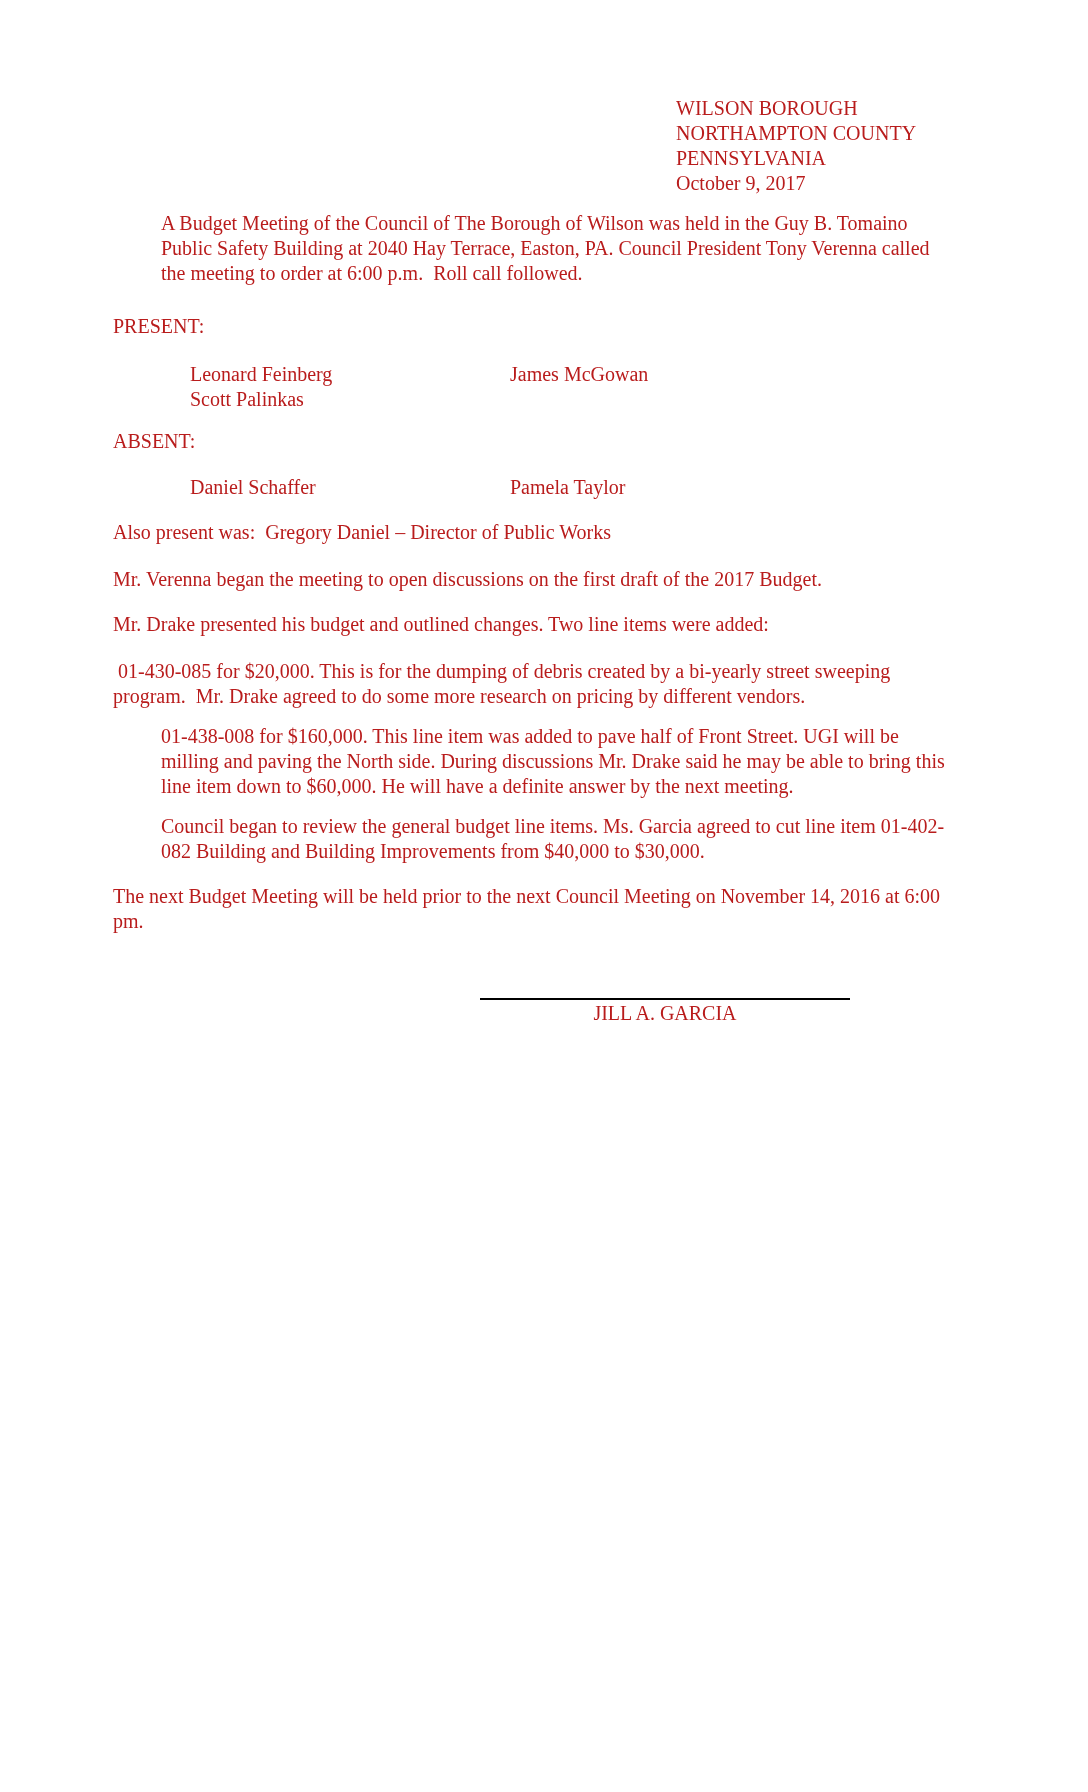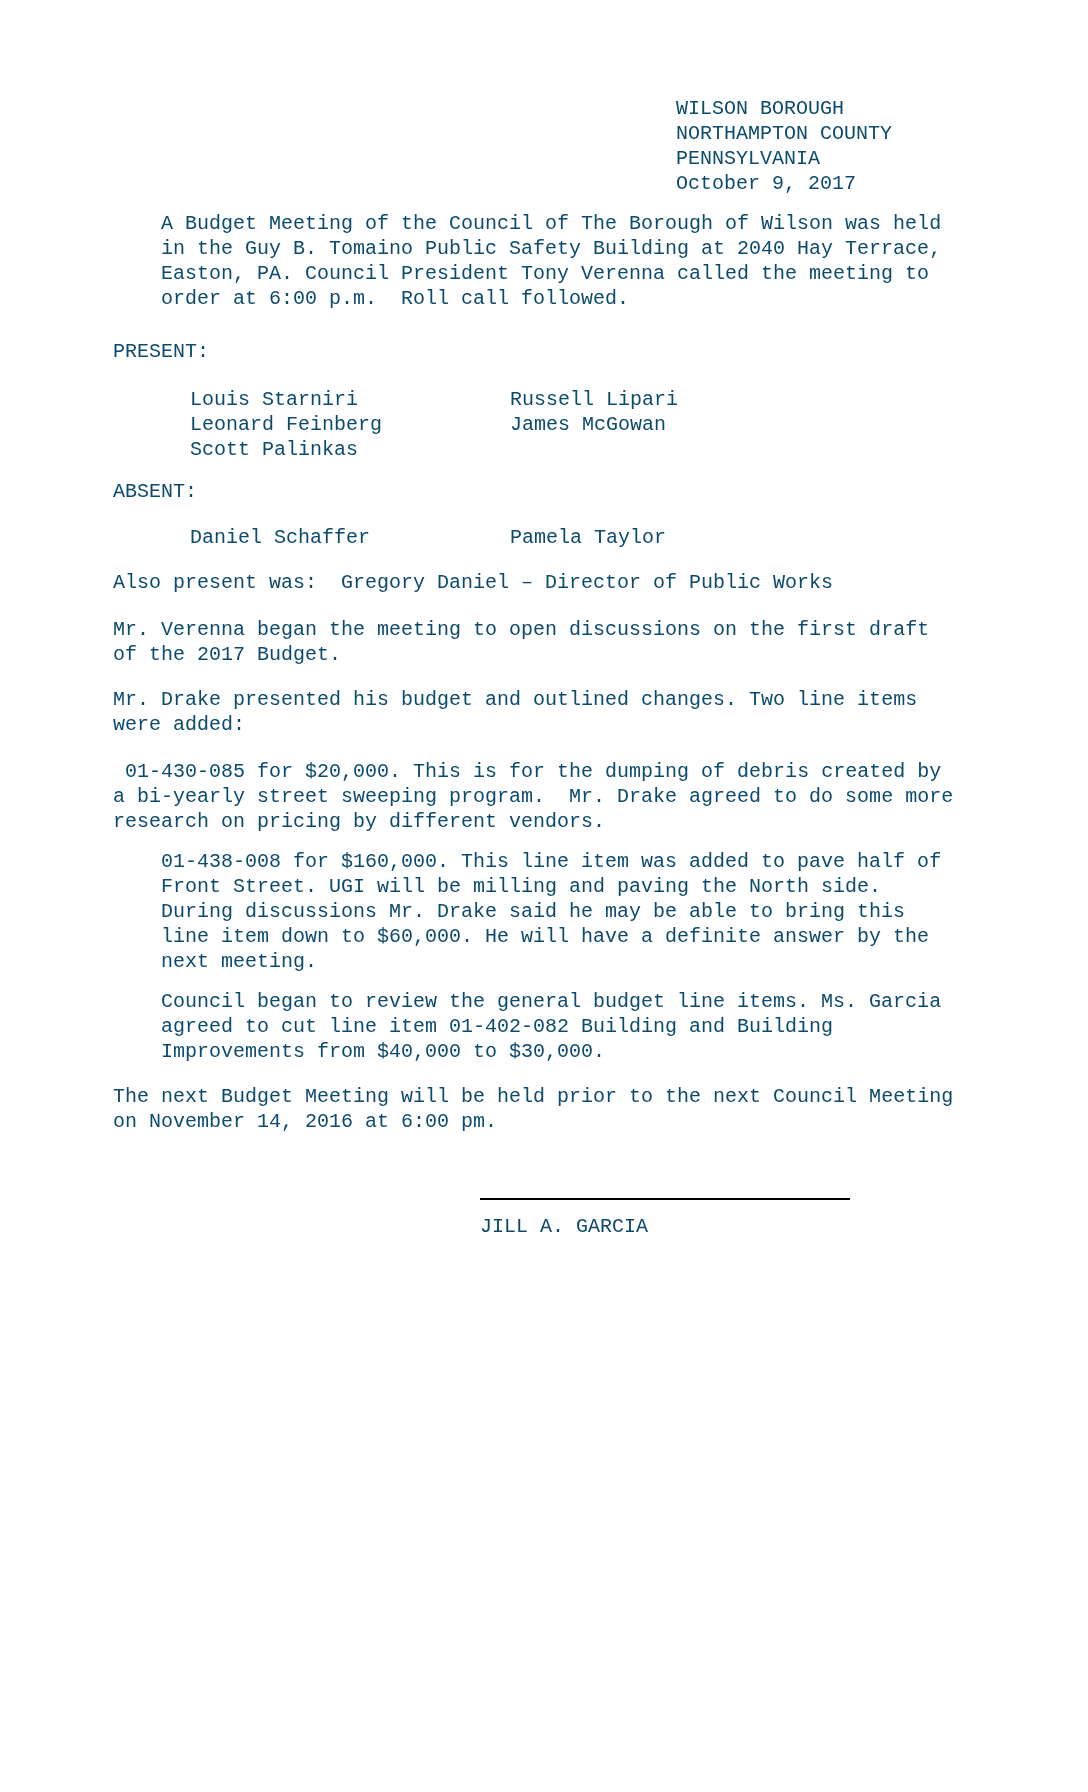--- a/index.html
+++ b/index.html
@@ -3,22 +3,22 @@
 <meta charset="utf-8">
 <style>
   * { margin: 0; padding: 0; box-sizing: border-box; }
   html, body { background: #ffffff; }
   .page {
     position: relative;
     width: 1088px;
     height: 1792px;
     margin: 0 auto;
     background: #ffffff;
-    color: #0c4a6e;
-    font-family: Liberation Mono, monospace;
+    color: #b91c1c;
+    font-family: Liberation Serif, serif;
     font-size: 20px;
     line-height: 25px;
     overflow: hidden;
   }
   .content {
     position: absolute;
     left: 113px;
     top: 0;
     width: 845px;
   }
@@ -34,46 +34,42 @@
   .mt23 { margin-top: 23px; }
   .mt64 { margin-top: 64px; }
   .names { margin-left: 77px; }
   .name-row { display: flex; }
   .name-row .col1 { width: 320px; white-space: pre-wrap; }
   .name-row .col2 { white-space: pre-wrap; }
   .signature-block {
     margin-left: 367px;
     width: 370px;
     border-top: 2px solid #000000;
-    text-align: left;
-    padding-top: 14px;
+    text-align: center;
+    padding-top: 1px;
   }
 </style>
 </head>
 <body>
 
 <div class="page">
   <div class="content">
 
     <div class="letterhead">
       <div class="para">WILSON BOROUGH</div>
       <div class="para">NORTHAMPTON COUNTY</div>
       <div class="para">PENNSYLVANIA</div>
       <div class="para">October 9, 2017</div>
     </div>
 
     <p class="para mt15">A Budget Meeting of the Council of The Borough of Wilson was held in the Guy B. Tomaino Public Safety Building at 2040 Hay Terrace, Easton, PA. Council President Tony Verenna called the meeting to order at 6:00 p.m.  Roll call followed.</p>
 
     <div class="para mt12">PRESENT:</div>
 
     <div class="names mt23">
-      <div class="name-row">
-        <span class="col1">Louis Starniri</span>
-        <span class="col2">Russell Lipari</span>
-      </div>
       <div class="name-row">
         <span class="col1">Leonard Feinberg</span>
         <span class="col2">James McGowan</span>
       </div>
       <div class="name-row">
         <span class="col1">Scott Palinkas</span>
         <span class="col2"></span>
       </div>
     </div>
 

